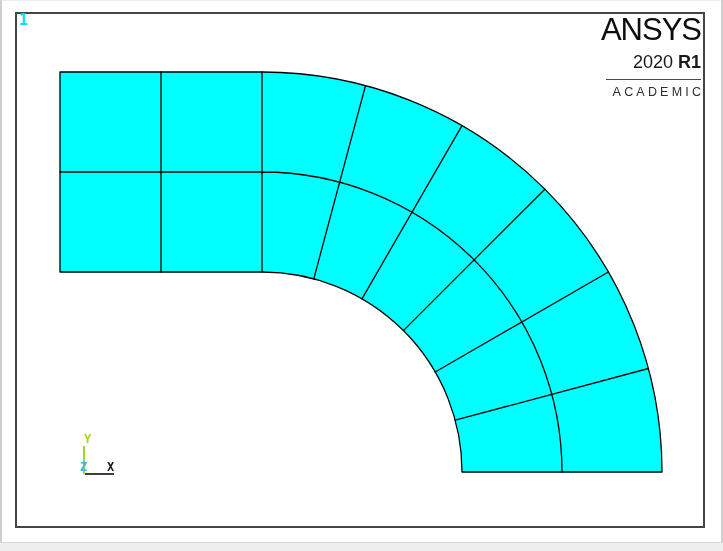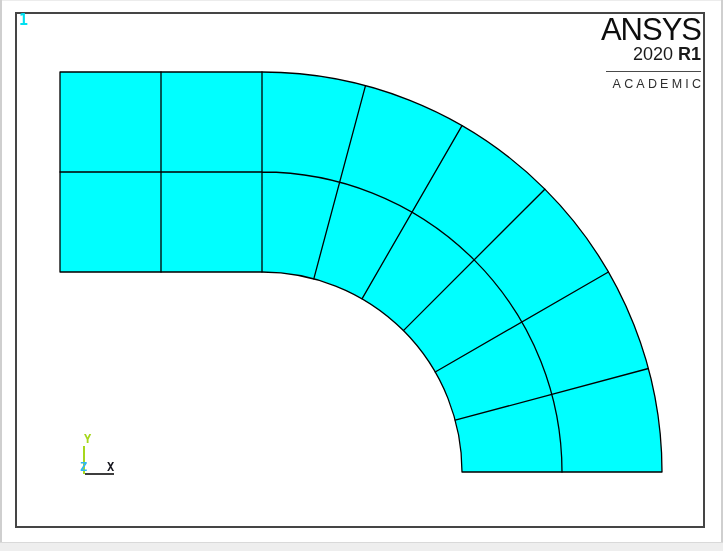--- a/index.html
+++ b/index.html
@@ -41,21 +41,21 @@
     color:var(--winnum,#00dff0);
   }
   .logo{
     position:absolute;top:16px;right:22px;
     text-align:right;color:var(--logo-ink,#0d0d0d);
   }
   .logo .brand{
     font-size:31px;font-weight:400;letter-spacing:-1px;line-height:0.92;
   }
   .logo .release{
-    margin-top:0;font-size:18px;line-height:1;color:#1a1a1a;
+    margin-top:8px;font-size:18px;line-height:1;color:#1a1a1a;
   }
   .logo .release .rel-tag{font-weight:700;}
   .logo .sep{
     margin:8px 0 0 auto;width:95px;height:0;
     border-top:1px solid #4a4a4a;
   }
   .logo .edition{
     margin-top:5px;font-size:12.5px;font-weight:400;
     letter-spacing:3.2px;margin-right:-3.2px;color:var(--edition-ink,#2e2e2e);
   }

